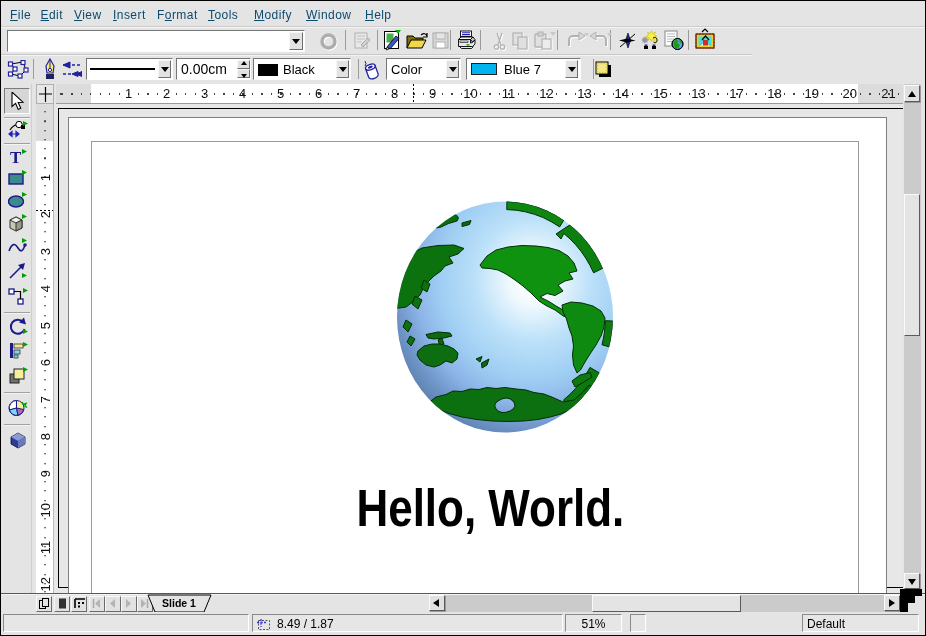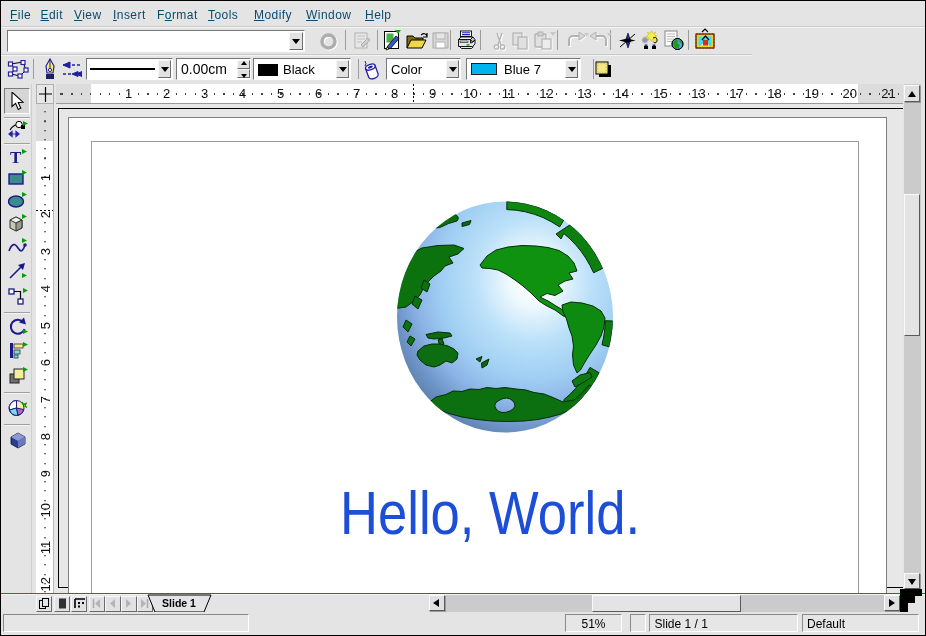--- a/index.html
+++ b/index.html
@@ -31,21 +31,21 @@
 #hruler .num{position:absolute;top:2px;color:#111}
 #vruler{position:absolute;left:36px;top:104px;width:18px;height:489px;background:#dcdcdc;border-right:1px solid #bbb;overflow:hidden;font-size:13px}
 #vruler .white{position:absolute;left:0;top:36.5px;width:18px;height:452px;background:#fff}
 #vruler .dots{position:absolute;left:8px;top:0;width:2px;height:489px;background-image:repeating-linear-gradient(180deg,#444 0 1px,transparent 1px 9.25px);background-position:0 late}
 #vruler .num{position:absolute;left:2px;width:14px;text-align:center;color:#111;transform:rotate(-90deg)}
 
 #canvas{position:absolute;left:54px;top:104px;width:849px;height:489px;background:#e7e7e7;overflow:hidden}
 #cborder{position:absolute;left:4px;top:4px;width:846px;height:480px;border:1px solid #000}
 #page{position:absolute;left:13.5px;top:13px;width:819px;height:480px;background:#fff;border:1px solid #808080;border-bottom:none}
 #marginbox{position:absolute;left:37px;top:36.5px;width:767.5px;height:456px;border:1px solid #9a9a9a;border-bottom:none}
-#hw{position:absolute;left:12px;top:379px;width:849px;text-align:center;font-weight:normal;color:#1d4ed8;font-size:61px;line-height:1;white-space:nowrap}
+#hw{position:absolute;left:12px;top:379px;width:849px;text-align:center;font-weight:bold;color:#000000;font-size:51px;line-height:1;white-space:nowrap}
 #hw span{display:inline-block;transform:scaleX(0.862);transform-origin:center}
 
 .sbtn{position:absolute;background:#e0e0e0;border-top:1px solid #fafafa;border-left:1px solid #fafafa;border-bottom:1px solid #5a5a5a;border-right:1px solid #5a5a5a;box-shadow:1px 1px 0 #9a9a9a}
 #vscroll{position:absolute;left:904px;top:84px;width:17px;height:508px;background:#cbcbcb}
 #vthumb{position:absolute;left:0px;top:110px;width:16px;height:142px;background:#e4e4e4;border-top:1px solid #fafafa;border-left:1px solid #fafafa;border-bottom:1px solid #5a5a5a;border-right:1px solid #5a5a5a}
 
 #tabbar{position:absolute;left:1px;top:593px;width:924px;height:19px;background:#e4e4e4;border-top:1px solid #15803d;box-shadow:0 1px 0 #f4f4f4 inset}
 .tbtn{position:absolute;top:1.5px;width:16px;height:16px;background:#e2e2e2;border-top:1px solid #f8f8f8;border-left:1px solid #f8f8f8;border-bottom:1px solid #6a6a6a;border-right:1px solid #6a6a6a}
 #hscroll{position:absolute;left:428px;top:0.5px;width:472px;height:17px;background:#cbcbcb}
 #hthumb{position:absolute;left:163px;top:0;width:149px;height:17px;background:#e4e4e4;border-top:1px solid #fafafa;border-left:1px solid #fafafa;border-bottom:1px solid #5a5a5a;border-right:1px solid #5a5a5a}
@@ -500,25 +500,29 @@
     <div class="sbtn" style="left:455px;top:0;width:16px;height:16px"></div>
     <div class="abs" style="left:460px;top:4px;border:4px solid transparent;border-left:6px solid #000;border-right:none"></div>
   </div>
   <svg class="abs" style="left:899px;top:-5px" width="23" height="24" viewBox="0 0 23 24">
     <polygon points="0,0 22,0 22,7 15,7 15,14 8,14 8,23 0,23" fill="#000"></polygon>
   </svg>
 </div>
 
 <div id="statusbar">
   <div class="panel" style="left:2px;width:246px"></div>
+  <div class="panel" style="left:251px;width:311px">
+      <div style="left:24px">8.49 / 1.87</div>
+    <svg style="position:absolute;left:4px;top:4px" width="14" height="12" viewBox="0 0 14 12">
+      <rect x="1.5" y="1.5" width="11" height="9" fill="none" stroke="#555" stroke-width="1" stroke-dasharray="2 1.5"></rect>
+      <path d="M4 0 V8 M0 3.5 H9" stroke="#3333cc" stroke-width="1.3" stroke-dasharray="2.2 1.3" fill="none"></path>
+    </svg>
+  </div>
   <div class="panel" style="left:564px;width:57px">
       <div style="left:0;width:55px;text-align:center">51%</div>
     </div>
   <div class="panel" style="left:629px;width:16px"></div>
-  <div class="panel" style="left:647.5px;width:149px">
-      <div style="left:5px">Slide 1 / 1</div>
-    </div>
   <div class="panel" style="left:801px;width:117px">
       <div style="left:4px">Default</div>
     </div>
 </div>
 
 <div id="frame"></div>
 
 </body></html>

